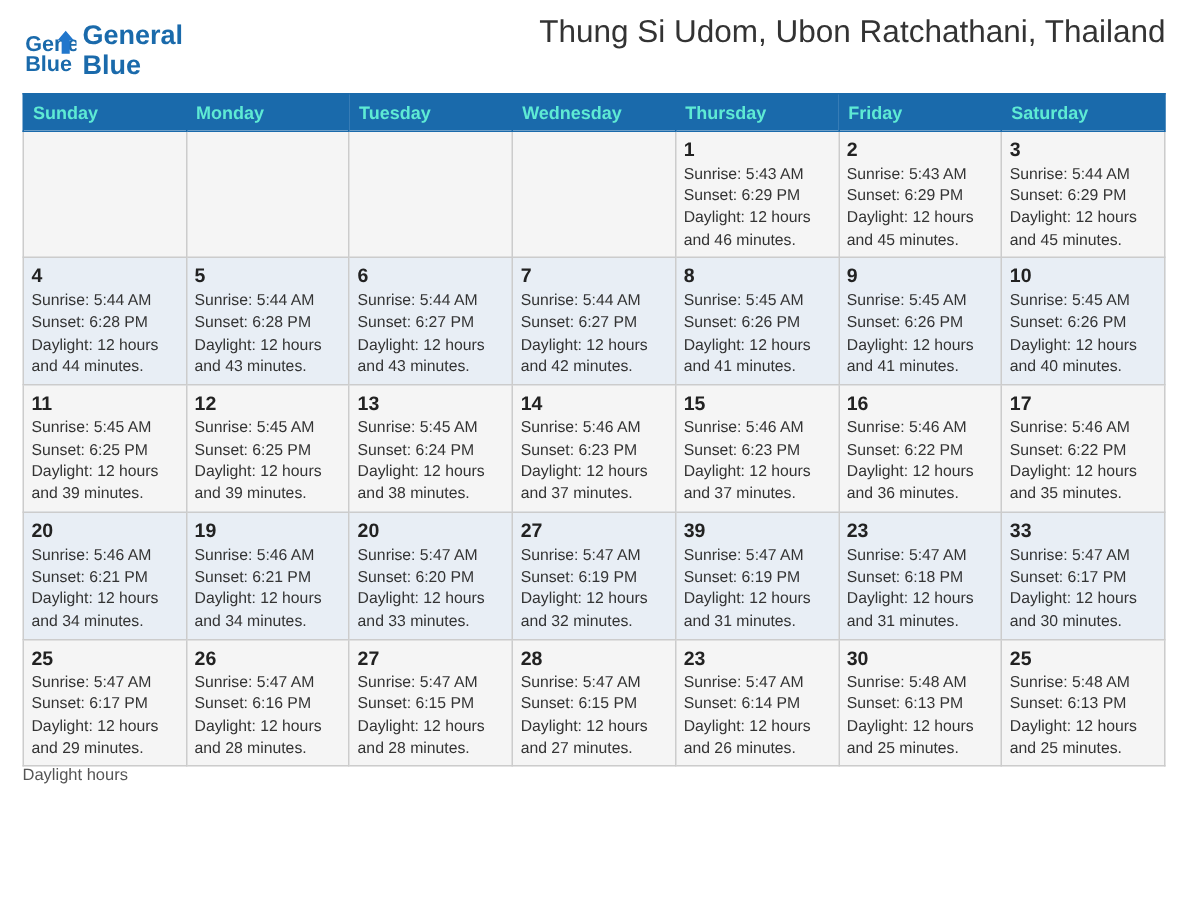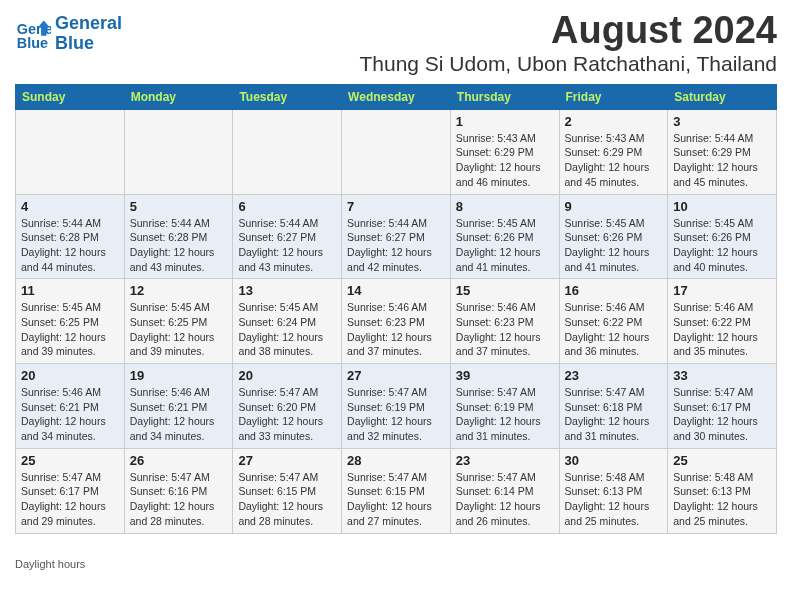--- a/index.html
+++ b/index.html
@@ -49,21 +49,21 @@
       color: #333;
       font-weight: normal;
     }
     .calendar-table {
       width: 100%;
       border-collapse: collapse;
       font-size: 11px;
     }
     .calendar-table th {
       background: #1a6aab;
-      color: #bef264;
+      color: #5eead4;
       text-align: left;
       padding: 5px 6px;
       font-size: 12px;
       font-weight: bold;
       border: 1px solid #1a6aab;
     }
     .calendar-table td {
       border: 1px solid #ccc;
       vertical-align: top;
       padding: 4px 5px;
@@ -85,21 +85,21 @@
     }
     .cell-info {
       font-size: 10.5px;
       color: #333;
       line-height: 1.4;
     }
     .empty-cell {
       background: #f5f5f5 !important;
     }
     .footer-note {
-      margin-top: 24px;
+      margin-top: 0;
       font-size: 11px;
       color: #555;
       text-align: left;
     }
   </style>
 </head>
 <body>
 
 <div class="header-area">
   <div class="logo">
@@ -108,21 +108,20 @@
       <text x="2" y="35" font-size="16" font-weight="bold" fill="#1a6aab">Blue</text>
       <polygon points="32,5 38,12 35,12 35,22 29,22 29,12 26,12" fill="#2277cc"></polygon>
     </svg>
     <div>
       <div class="logo-text">
         <span>General</span><br><span>Blue</span>
       </div>
     </div>
   </div>
   <div class="title-area">
-    <div class="month-title">August 2024</div>
     <div class="subtitle">Thung Si Udom, Ubon Ratchathani, Thailand</div>
   </div>
 </div>
 
 <table class="calendar-table">
   <thead>
     <tr id="header-row">
         <th>Sunday</th>
         <th>Monday</th>
         <th>Tuesday</th>

